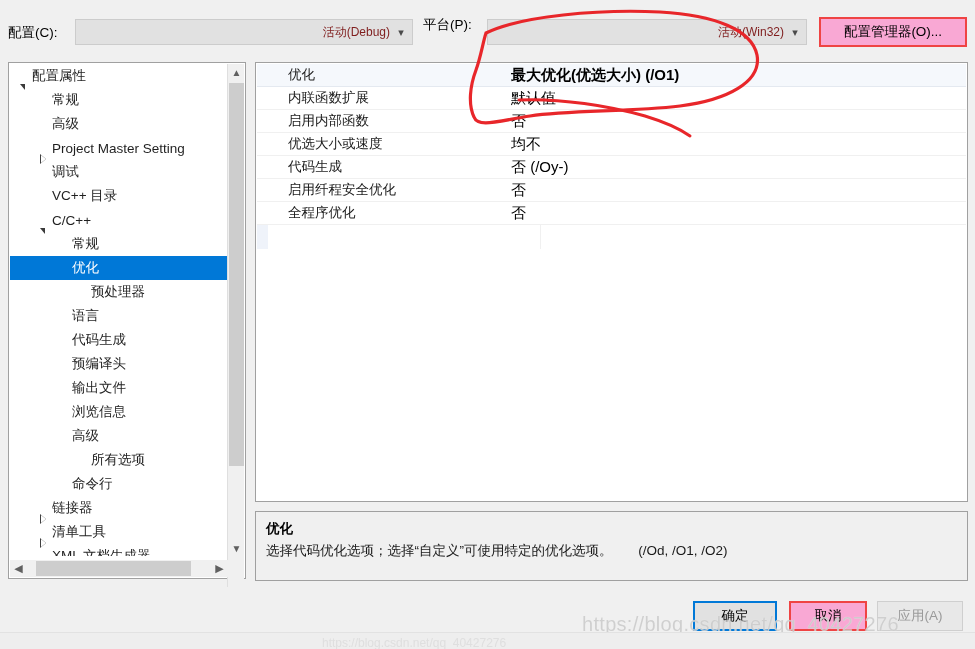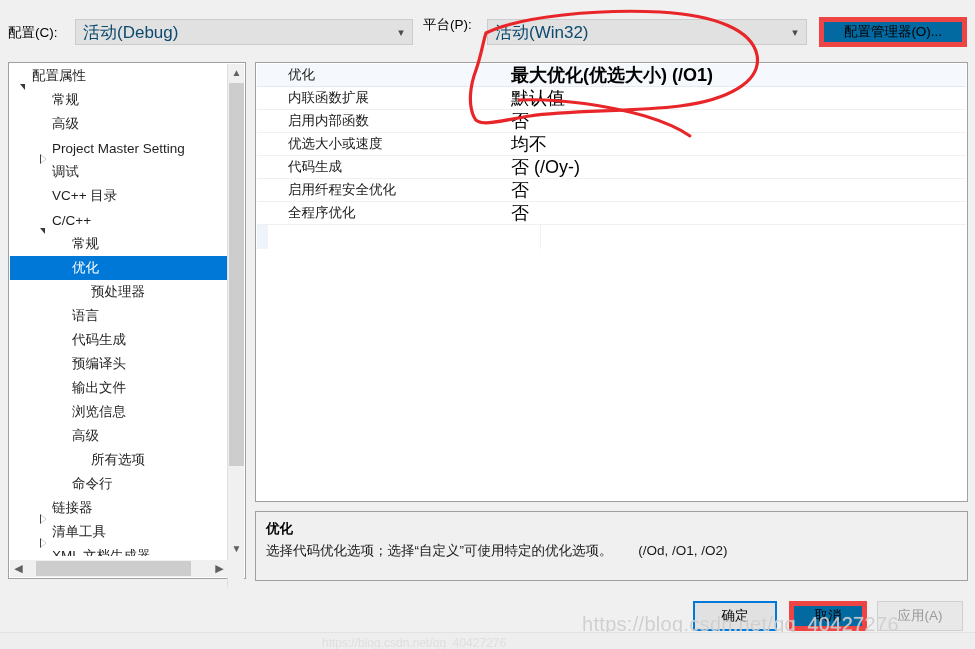--- a/index.html
+++ b/index.html
@@ -34,36 +34,37 @@
     position: absolute;
     height: 26px;
     background: #e1e1e1;
     border: 1px solid #cccccc;
     box-sizing: border-box;
     display: flex;
     align-items: center;
     padding-left: 7px;
   }
   .combo .cval {
-    font-size: 17px;
-    color: #0c4a6e;
+    font-size: 12px;
+    color: #7f1d1d;
     white-space: nowrap;
     flex: 1;
+    text-align: right;
   }
   .combo .chev {
     width: 22px;
     text-align: center;
     color: #4a4a4a;
     font-size: 11px;
     line-height: 1;
   }
   .btn {
     position: absolute;
-    background: #0369a1;
-    border: 5px solid #ef4444;
+    background: #f9a8d4;
+    border: 2px solid #ef4444;
     box-sizing: border-box;
     font-family: "Liberation Sans", "DejaVu Sans", sans-serif;
     font-size: 13.5px;
     color: #000;
     display: flex;
     align-items: center;
     justify-content: center;
     white-space: nowrap;
   }
 
@@ -240,21 +241,21 @@
     padding-left: 31px;
     box-sizing: border-box;
     font-size: 13.5px;
     color: #1a1a1a;
     white-space: nowrap;
     overflow: hidden;
   }
   .pval {
     flex: 1;
     padding-left: 4px;
-    font-size: 18px;
+    font-size: 15px;
     color: #000;
     white-space: nowrap;
     overflow: hidden;
   }
   .prow.first .pval { font-weight: bold; }
   .vsep {
     position: absolute;
     left: 284px; top: 1px;
     width: 1px; height: 185px;
     background: #f0f0f0;

